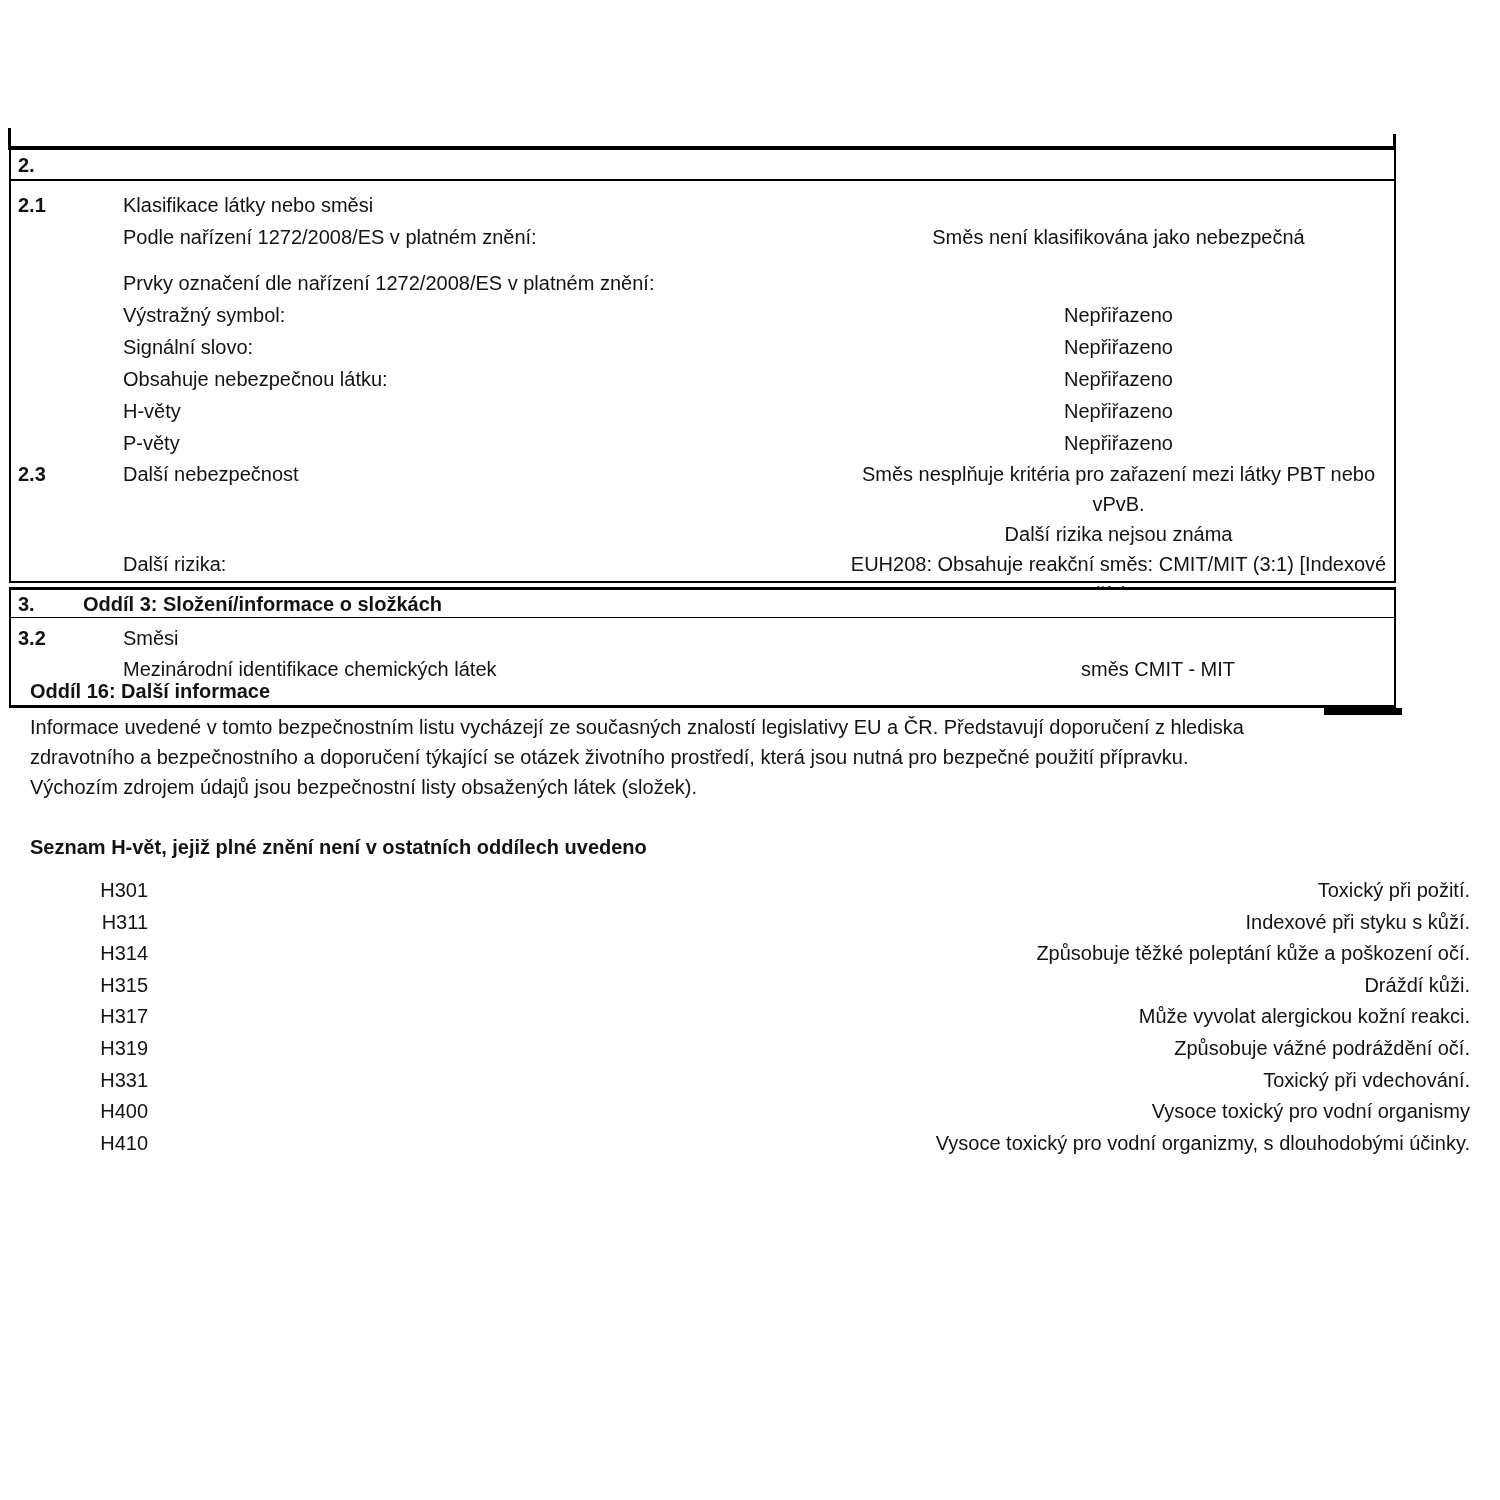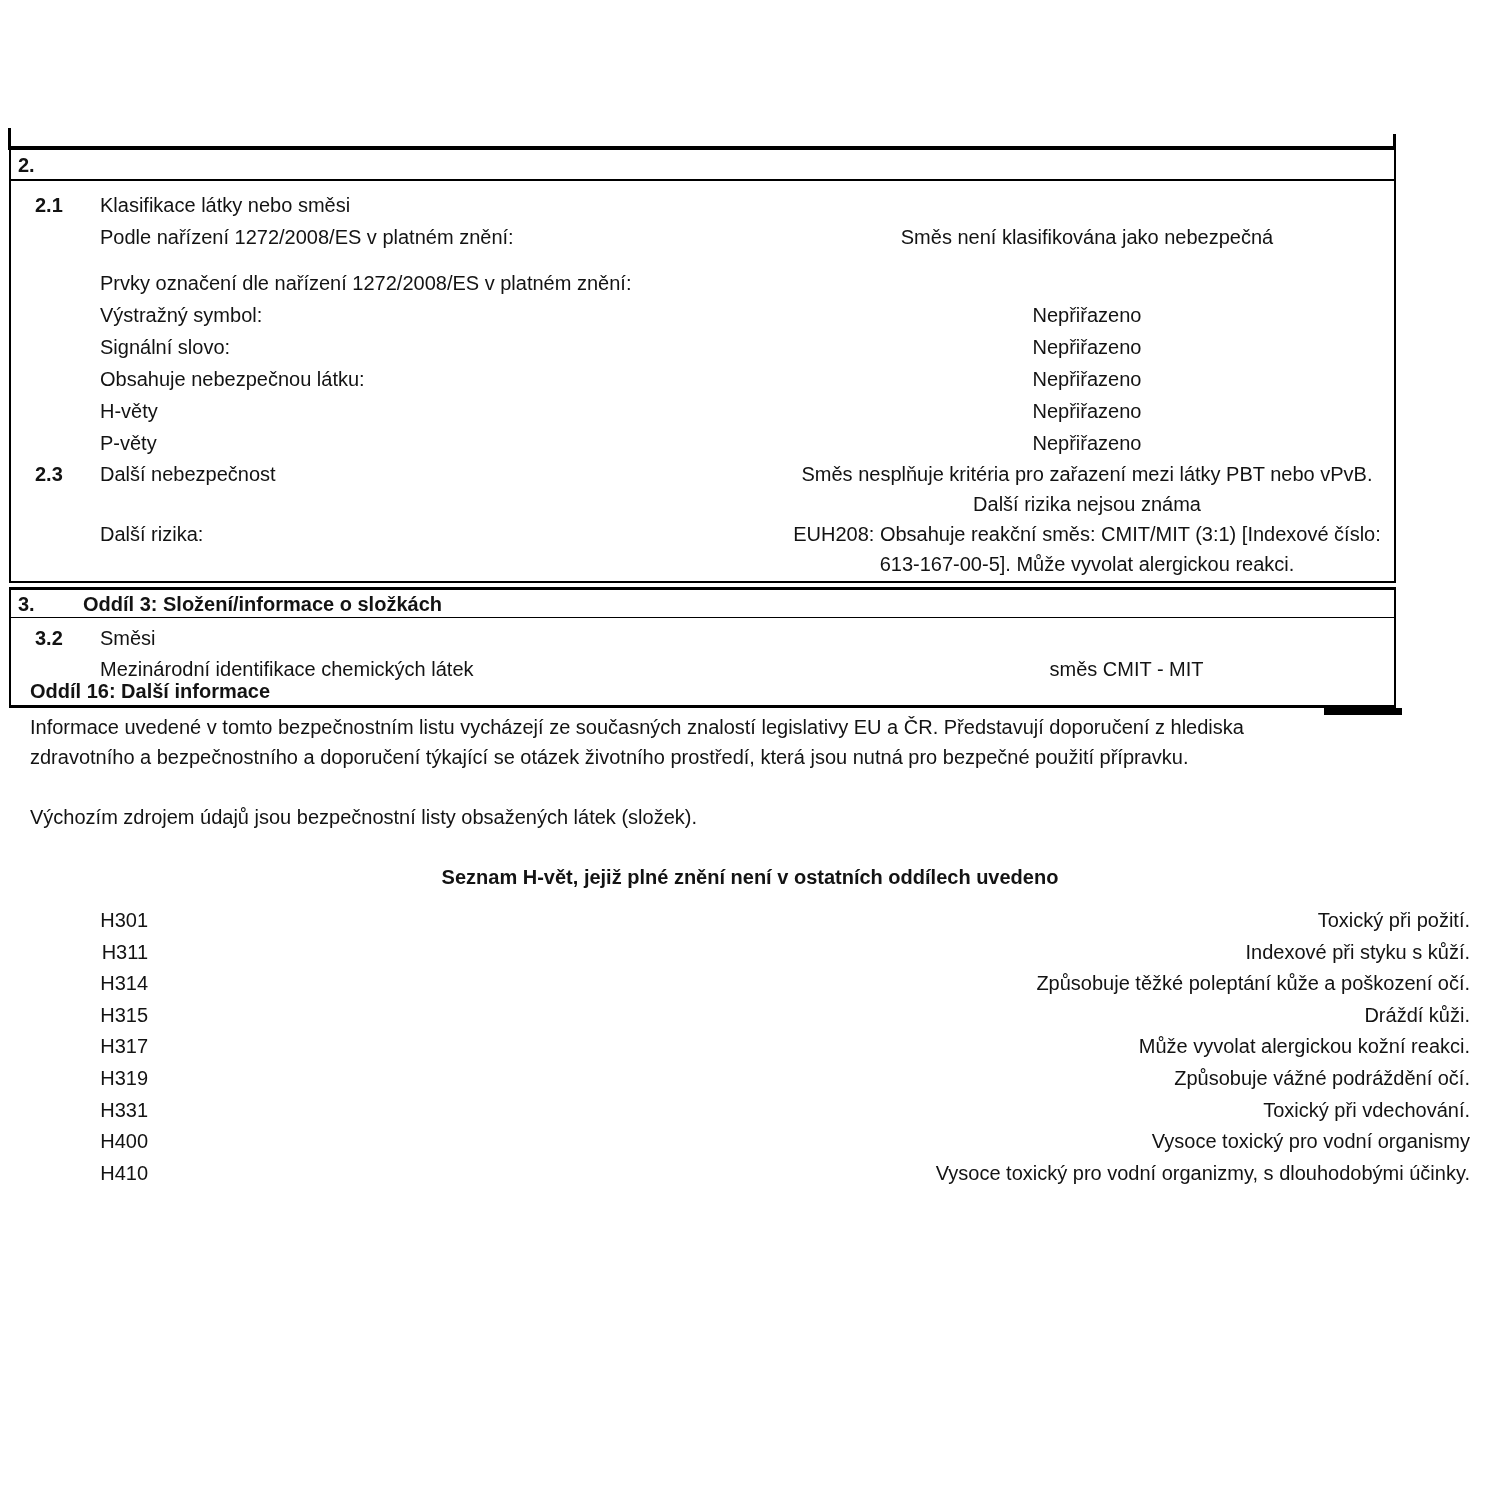--- a/index.html
+++ b/index.html
@@ -46,23 +46,24 @@
     font-weight: bold;
     line-height: 24px;
     border-bottom: 2px solid var(--line);
   }
   .box-s3 .box-header { line-height: 22px; border-bottom-width: 1px; }
 
   .rows { margin-top: 8px; }
   .row {
     display: grid;
     grid-template-columns: 65px 680px 1fr;
-    padding-left: 24px;
+    padding-left: 7px;
     line-height: 32px;
     align-items: start;
+    gap: 40px;
   }
   .row .num { font-weight: bold; }
   .row.gap-above { margin-top: 14px; }
   .row.multi { line-height: 30px; }
   .cell-value { white-space: pre-line; text-align: center; }
 
   .box-s3 .rows { margin-top: 5px; }
   .box-s3 .row { line-height: 31px; }
   .indent-value { padding-left: 79px; font-weight: normal; }
 
@@ -78,22 +79,22 @@
 
   
   .section16 {
     position: absolute;
     left: 30px;
     top: 678px;
     width: 1440px;
   }
   .s16-title { font-weight: bold; line-height: 26px; }
   .s16-para1 { margin-top: 8px; line-height: 30px; white-space: pre-line; }
-  .s16-para2 { margin-top: 30px; line-height: 30px; }
-  .s16-list-title { margin-top: 32px; font-weight: bold; line-height: 26px; text-align: center; }
+  .s16-para2 { line-height: 30px; }
+  .s16-list-title { margin-top: 32px; font-weight: bold; line-height: 26px; }
   .h-list { margin-top: 15px; text-align: right; }
   .h-row {
     display: grid;
     grid-template-columns: 118px 1fr;
     line-height: 31.6px;
   }
 </style>
 </head>
 <body>
 

